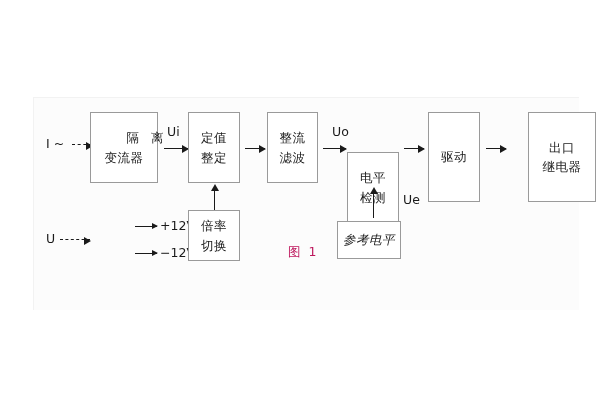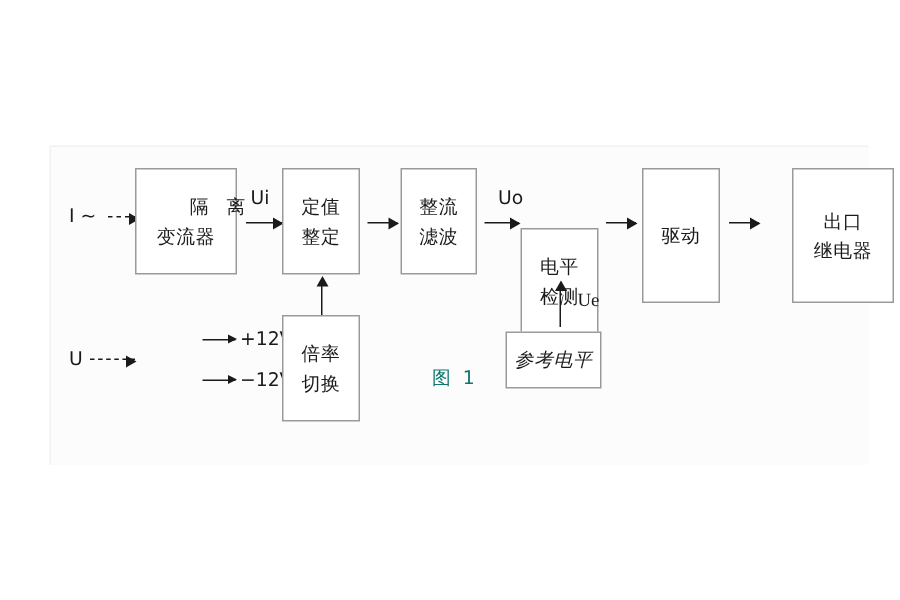--- a/index.html
+++ b/index.html
@@ -106,21 +106,21 @@
     top: -3.5px;
     width: 0;
     height: 0;
     border-left: 6px solid #1a1a1a;
     border-top: 3.5px solid transparent;
     border-bottom: 3.5px solid transparent;
   }
   .caption {
     position: absolute;
     font-size: 12.5px;
-    color: #0f766e;
+    color: #be185d;
     letter-spacing: 2px;
     white-space: nowrap;
   }
 </style>
 </head>
 <body>
 
 <div id="stage">
 
   <div id="panel"></div>
@@ -172,29 +172,29 @@
   <div class="lbl" style="left:46px; top:233px;">U</div>
   <div class="arrow-h dashed" style="left:60px; top:239px; width:30px;"></div>
 
 
   <div class="rail" style="left:135px; top:226px; width:22px;"></div>
   <div class="lbl" style="left:160px; top:220px;">+12V</div>
 
   <div class="rail" style="left:135px; top:253px; width:22px;"></div>
   <div class="lbl" style="left:160px; top:247px;">−12V</div>
 
-  <div class="box" style="left:188px; top:210px; width:52px; height:71px;text-align:right;">
+  <div class="box" style="left:188px; top:210px; width:52px; height:51px;text-align:right;">
     <span class="ln">倍率</span>
     <span class="ln">切换</span>
   </div>
 
   <div class="arrow-v" style="left:214px; top:190px; height:20px;"></div>
 
   <div class="arrow-v" style="left:373px; top:193px; height:25px;"></div>
-  <div class="lbl" style="left:385px; top:194px;font-family:Liberation Serif, serif;">Ue</div>
+  <div class="lbl" style="left:403px; top:194px;">Ue</div>
 
   <div class="box" style="left:337px; top:221px; width:64px; height:38px;font-style:italic;">
     <span class="ln">参考电平</span>
   </div>
 
   <div class="caption" style="left:288px; top:244px;">图 1</div>
 
 </div>
 
 </body></html>

